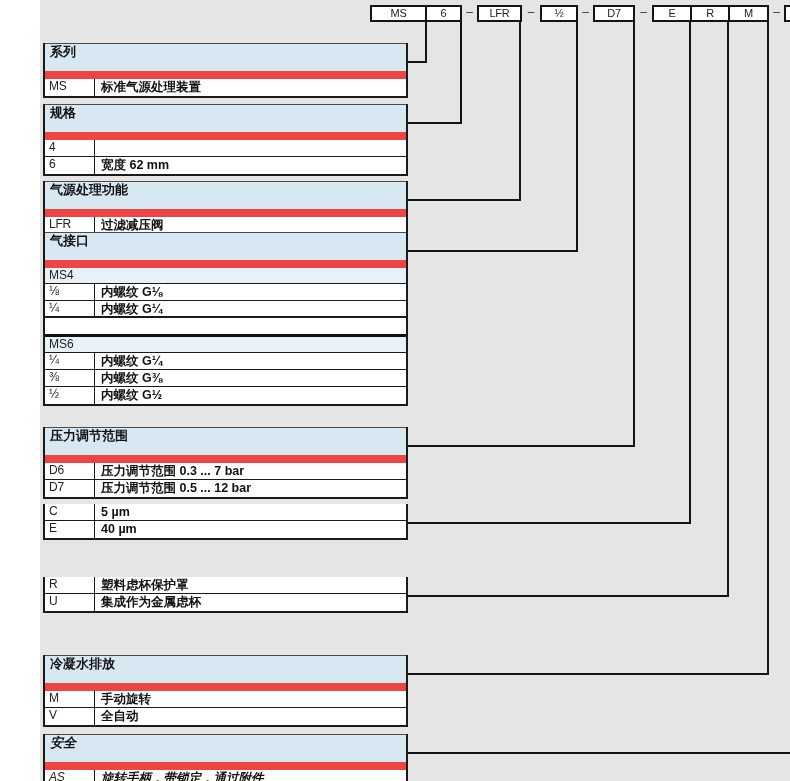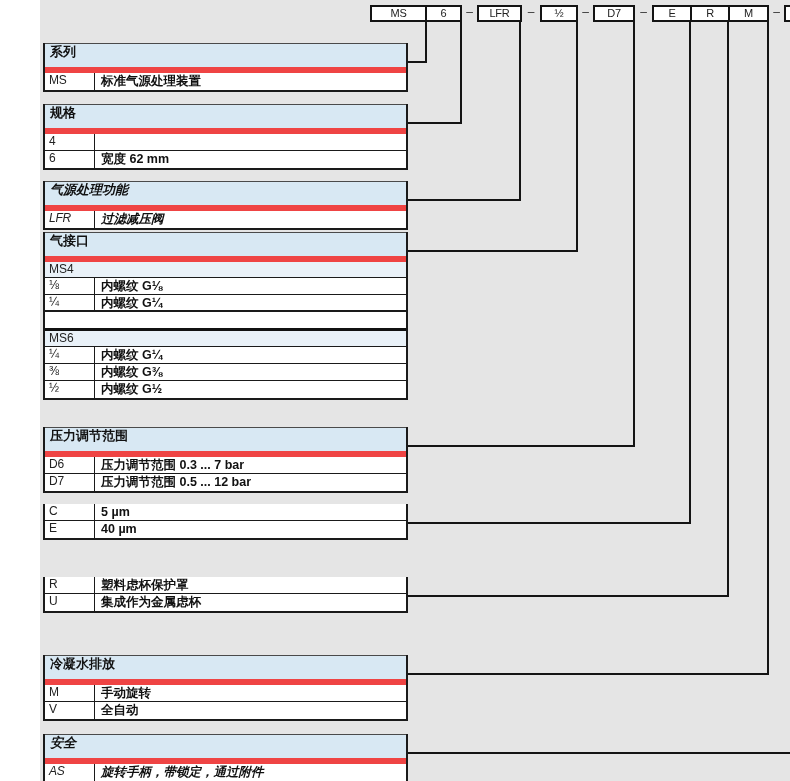--- a/index.html
+++ b/index.html
@@ -21,22 +21,22 @@
   }
   
   .vline{position:absolute;width:2px;background:#141414;}
   .hline{position:absolute;height:2px;background:#141414;}
   
   .section{
     position:absolute;left:3px;width:365px;box-sizing:border-box;
     border:2px solid #1a1a1a;border-top:none;background:#fff;
   }
   .sec-header{
-    height:30px;box-sizing:border-box;background:#d8e8f3;
-    border-top:1px solid #4a4a4a;border-bottom:6px solid #ef4444;
+    height:36px;box-sizing:border-box;background:#d8e8f3;
+    border-top:1px solid #4a4a4a;border-bottom:8px solid #ef4444;
     font-weight:bold;font-size:13px;line-height:16px;padding-left:5px;
   }
   .row{display:flex;height:17px;box-sizing:border-box;border-bottom:1px solid #1a1a1a;}
   .section .row:last-child{border-bottom:none;}
   .row.block-end{border-bottom:2px solid #1a1a1a;}
   .code-cell{
     width:50px;box-sizing:border-box;border-right:1.5px solid #1a1a1a;
     font-size:12px;line-height:15px;padding-left:4px;color:#222;letter-spacing:-0.2px;
   }
   .desc-cell{flex:1;font-size:12.5px;font-weight:bold;line-height:16px;padding-left:6px;white-space:nowrap;}
@@ -105,21 +105,21 @@
     <div class="sec-header">规格</div>
     <div class="row">
       <div class="code-cell">4</div>
     </div>
     <div class="row">
       <div class="code-cell">6</div>
       <div class="desc-cell">宽度 62 mm</div>
     </div>
   </div>
 
-  <div class="section" style="top:181px;font-style:italic;">
+  <div class="section" style="top:181px;">
     <div class="sec-header">气源处理功能</div>
     <div class="row">
       <div class="code-cell">LFR</div>
       <div class="desc-cell">过滤减压阀</div>
     </div>
   </div>
 
   <div class="section" style="top:232px;">
     <div class="sec-header">气接口</div>
     <div class="subheader">MS4</div>

